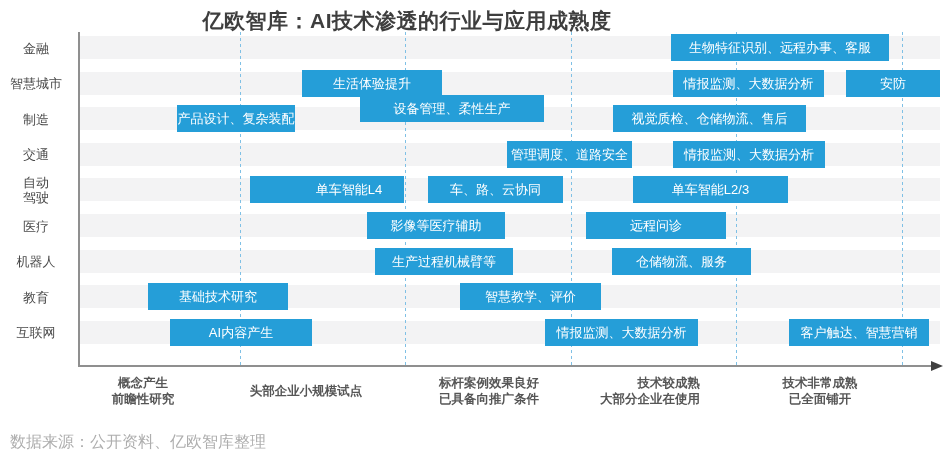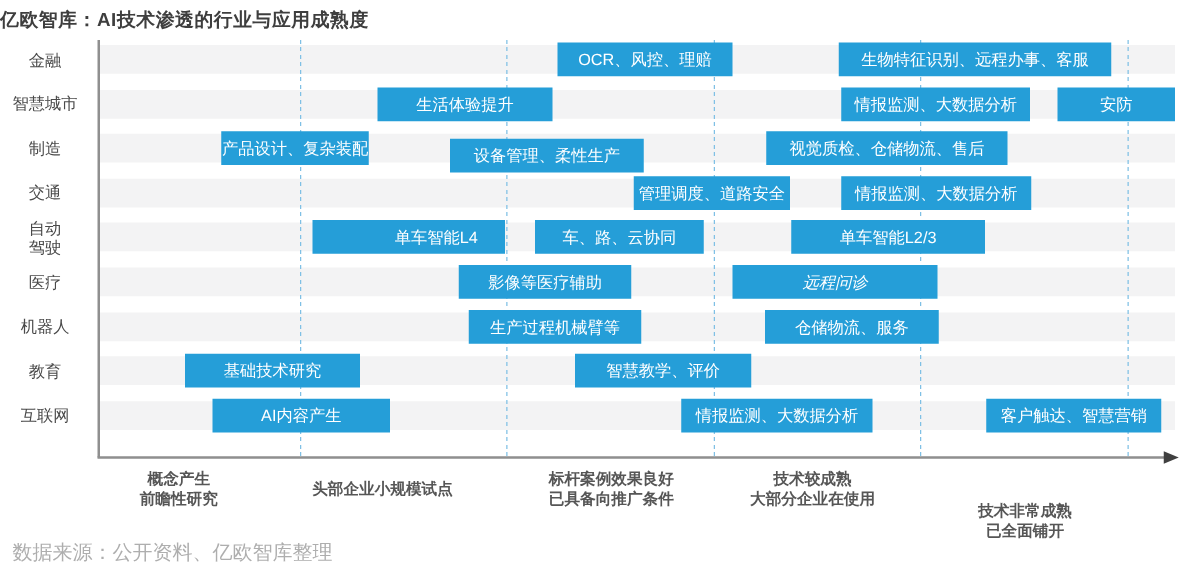--- a/index.html
+++ b/index.html
@@ -1,22 +1,22 @@
 <!DOCTYPE html>
 <html style="--blue: #259ED8; --band: #F3F3F4; --dash: #7FC0E5; --axis: #8F8F8F;"><head>
 <meta charset="utf-8">
 <style>
   html,body{margin:0;padding:0;}
   body{
     width:945px;height:450px;position:relative;background:#ffffff;overflow:hidden;
     font-family:"Liberation Sans","DejaVu Sans",sans-serif;
   }
   .title{
-    position:absolute;top:7px;left:0;width:814px;
-    font-size:15px;font-weight:bold;color:#3e3e3e;letter-spacing:.5px;
+    position:absolute;top:7px;left:0;width:814px;text-align:center;
+    font-size:21px;font-weight:bold;color:#3e3e3e;letter-spacing:.5px;
   }
   #chart{position:absolute;left:0;top:0;width:945px;height:450px;}
   .dash{
     position:absolute;top:32px;height:334px;width:1px;z-index:1;
     background:repeating-linear-gradient(to bottom,var(--dash) 0 3px,transparent 3px 6px);
   }
   .band{position:absolute;left:79px;width:861px;height:23px;background:var(--band);z-index:0;}
   .bar{
     position:absolute;height:27px;background:var(--blue);color:#fff;z-index:3;
     font-size:13px;line-height:27px;text-align:center;white-space:nowrap;overflow:hidden;
@@ -46,46 +46,45 @@
 <div class="title">亿欧智库：AI技术渗透的行业与应用成熟度</div>
 
 <div id="chart">
     <div class="dash" style="left: 240px;"></div>
     <div class="dash" style="left: 405px;"></div>
     <div class="dash" style="left: 571px;"></div>
     <div class="dash" style="left: 736px;"></div>
     <div class="dash" style="left: 902px;"></div>
     <div class="band" style="top: 36px;"></div>
     <div class="rowlabel" style="top: 47.5px;">金融</div>
-    <div class="bar" style="left: 446px; width: 140px; top: 34px;">OCR、风控、理赔</div>
     <div class="bar" style="left: 671px; width: 218px; top: 34px;">生物特征识别、远程办事、客服</div>
     <div class="band" style="top: 71.6px;"></div>
     <div class="rowlabel" style="top: 83.1px;">智慧城市</div>
     <div class="bar" style="left: 302px; width: 140px; top: 69.6px;">生活体验提升</div>
     <div class="bar" style="left: 673px; width: 151px; top: 69.6px;">情报监测、大数据分析</div>
     <div class="bar" style="left: 846px; width: 94px; top: 69.6px;">安防</div>
     <div class="band" style="top: 107.2px;"></div>
     <div class="rowlabel" style="top: 118.7px;">制造</div>
     <div class="bar" style="left: 177px; width: 118px; top: 105.2px;">产品设计、复杂装配</div>
-    <div class="bar" style="left: 360px; width: 155px; top: 111px; text-align: center;">设备管理、柔性生产</div>
+    <div class="bar" style="left: 360px; width: 184px; top: 95px; text-align: center;">设备管理、柔性生产</div>
     <div class="bar" style="left: 613px; width: 193px; top: 105.2px;">视觉质检、仓储物流、售后</div>
     <div class="band" style="top: 142.8px;"></div>
     <div class="rowlabel" style="top: 154.3px;">交通</div>
     <div class="bar" style="left: 507px; width: 125px; top: 140.8px;">管理调度、道路安全</div>
     <div class="bar" style="left: 673px; width: 152px; top: 140.8px;">情报监测、大数据分析</div>
     <div class="band" style="top: 178.4px;"></div>
     <div class="rowlabel" style="top: 189.9px;">自动
 驾驶</div>
     <div class="bar" style="left: 250px; width: 110px; top: 176.4px; padding-left: 44px;">单车智能L4</div>
     <div class="bar" style="left: 428px; width: 135px; top: 176.4px;">车、路、云协同</div>
     <div class="bar" style="left: 633px; width: 155px; top: 176.4px;">单车智能L2/3</div>
     <div class="band" style="top: 214px;"></div>
     <div class="rowlabel" style="top: 225.5px;">医疗</div>
     <div class="bar" style="left: 367px; width: 138px; top: 212px;">影像等医疗辅助</div>
-    <div class="bar" style="left: 586px; width: 164px; top: 212px; font-style: italic;">远程问诊</div>
+    <div class="bar" style="left: 586px; width: 140px; top: 212px;">远程问诊</div>
     <div class="band" style="top: 249.6px;"></div>
     <div class="rowlabel" style="top: 261.1px;">机器人</div>
     <div class="bar" style="left: 375px; width: 138px; top: 247.6px;">生产过程机械臂等</div>
     <div class="bar" style="left: 612px; width: 139px; top: 247.6px;">仓储物流、服务</div>
     <div class="band" style="top: 285.2px;"></div>
     <div class="rowlabel" style="top: 296.7px;">教育</div>
     <div class="bar" style="left: 148px; width: 140px; top: 283.2px;">基础技术研究</div>
     <div class="bar" style="left: 460px; width: 141px; top: 283.2px;">智慧教学、评价</div>
     <div class="band" style="top: 320.8px;"></div>
     <div class="rowlabel" style="top: 332.3px;">互联网</div>
@@ -99,23 +98,23 @@
       <div>概念产生</div>
       <div>前瞻性研究</div>
     </div>
     <div class="stagelabel" style="left: 306px;">
       <div>头部企业小规模试点</div>
     </div>
     <div class="stagelabel" style="left: 489px;">
       <div>标杆案例效果良好</div>
       <div>已具备向推广条件</div>
     </div>
-    <div class="stagelabel" style="left: 650px;">
+    <div class="stagelabel" style="left: 650px; align-items: flex-end;">
       <div>技术较成熟</div>
       <div>大部分企业在使用</div>
     </div>
-    <div class="stagelabel" style="left: 820px; margin-top: 26px;">
+    <div class="stagelabel" style="left: 820px;">
       <div>技术非常成熟</div>
       <div>已全面铺开</div>
     </div>
   </div>
 
 <div class="source">数据来源：公开资料、亿欧智库整理</div>
 
 </body></html>

